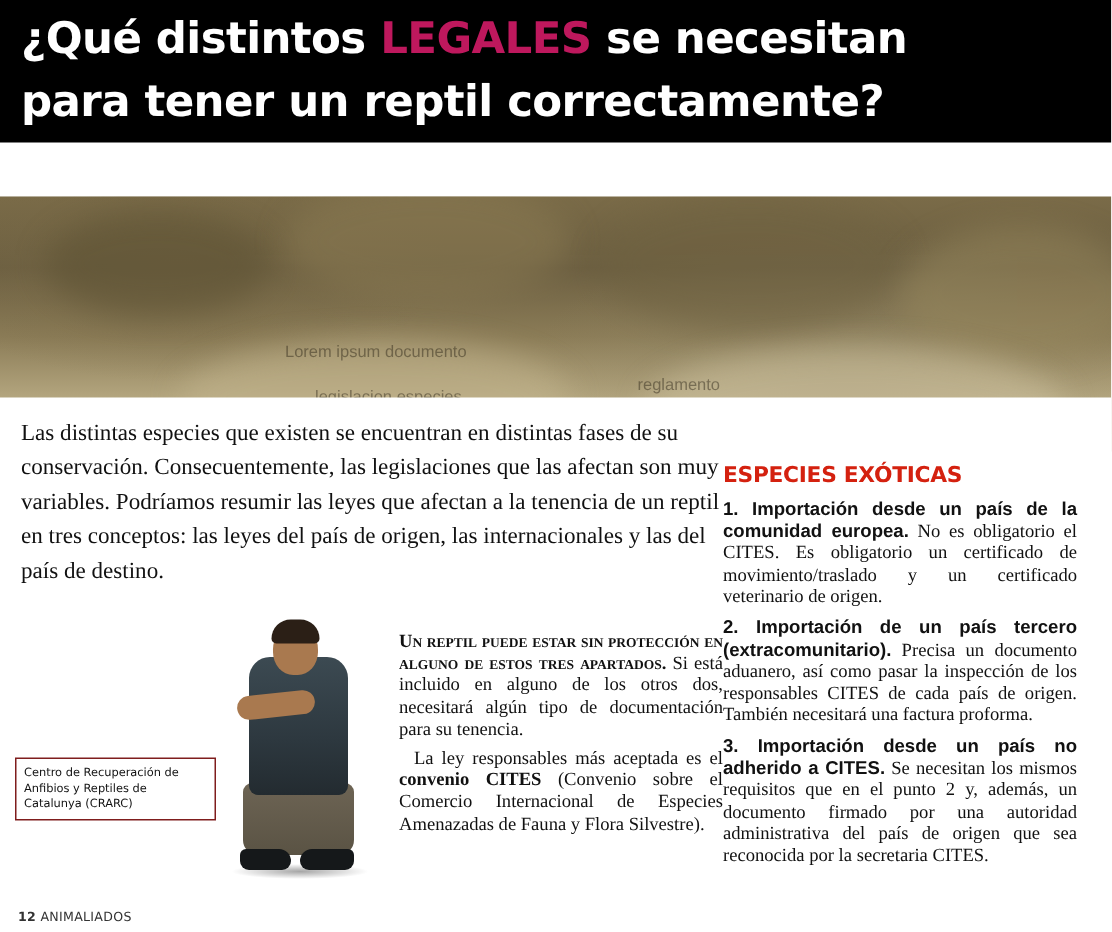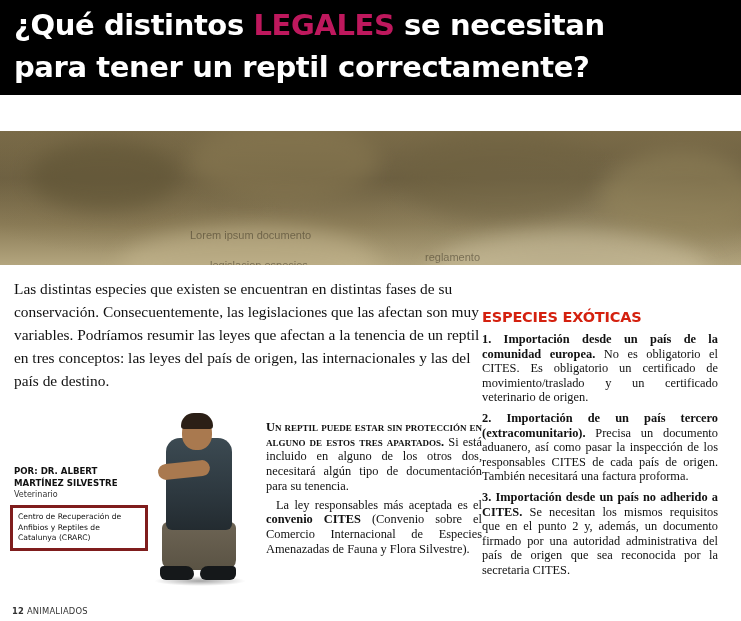--- a/index.html
+++ b/index.html
@@ -129,21 +129,21 @@
   }
   .right-body {
     margin-top: 7px;
     font-family: "Liberation Serif", serif;
     font-size: 12.4px;
     line-height: 14.6px;
     color: #111111;
     text-align: justify;
   }
   .right-body p { margin: 0 0 6px 0; }
-  .right-body b { font-family: Liberation Serif, serif; font-weight: bold; }
+  .right-body b { font-family: Liberation Sans, sans-serif; font-weight: bold; }
 
   
   .author-photo {
     position: absolute;
     left: 152px;
     top: 410px;
     width: 94px;
     height: 175px;
   }
   .ap-body {
@@ -217,21 +217,21 @@
   .byline .role {
     font-weight: normal;
     font-size: 8px;
     color: #333;
   }
   .affil-box {
     position: absolute;
     left: 10px;
     top: 505px;
     width: 122px;
-    border: 3px solid #7f1d1d;
+    border: 1px solid #7f1d1d;
     padding: 4px 5px;
     font-family: "DejaVu Sans", sans-serif;
     font-size: 7.6px;
     line-height: 10.5px;
     color: #111;
   }
 
   
   .mid-col {
     position: absolute;
@@ -310,25 +310,20 @@
     <div class="ap-shadow"></div>
     <div class="ap-legs"></div>
     <div class="ap-body"></div>
     <div class="ap-arm"></div>
     <div class="ap-head"></div>
     <div class="ap-hair"></div>
     <div class="ap-shoe1"></div>
     <div class="ap-shoe2"></div>
   </div>
 
-  <div class="byline">
-    <span>POR: DR. ALBERT</span><br>
-    <span>MARTÍNEZ SILVESTRE</span><br>
-    <span class="role">Veterinario</span>
-  </div>
   <div class="affil-box">Centro de Recuperación de Anfibios y Reptiles de Catalunya (CRARC)</div>
 
   <div class="mid-col">
     <p class="first"><span class="sc">Un reptil puede estar sin protección en alguno de estos tres apartados.</span><span> Si está incluido en alguno de los otros dos, necesitará algún tipo de documentación para su tenencia.</span></p>
     <p><span>La ley responsables más aceptada es el </span><b>convenio CITES</b><span> (Convenio sobre el Comercio Internacional de Especies Amenazadas de Fauna y Flora Silvestre).</span></p>
   </div>
 
   <div class="footer">
     <span class="pg">12</span>
     <span>ANIMALIADOS</span>

